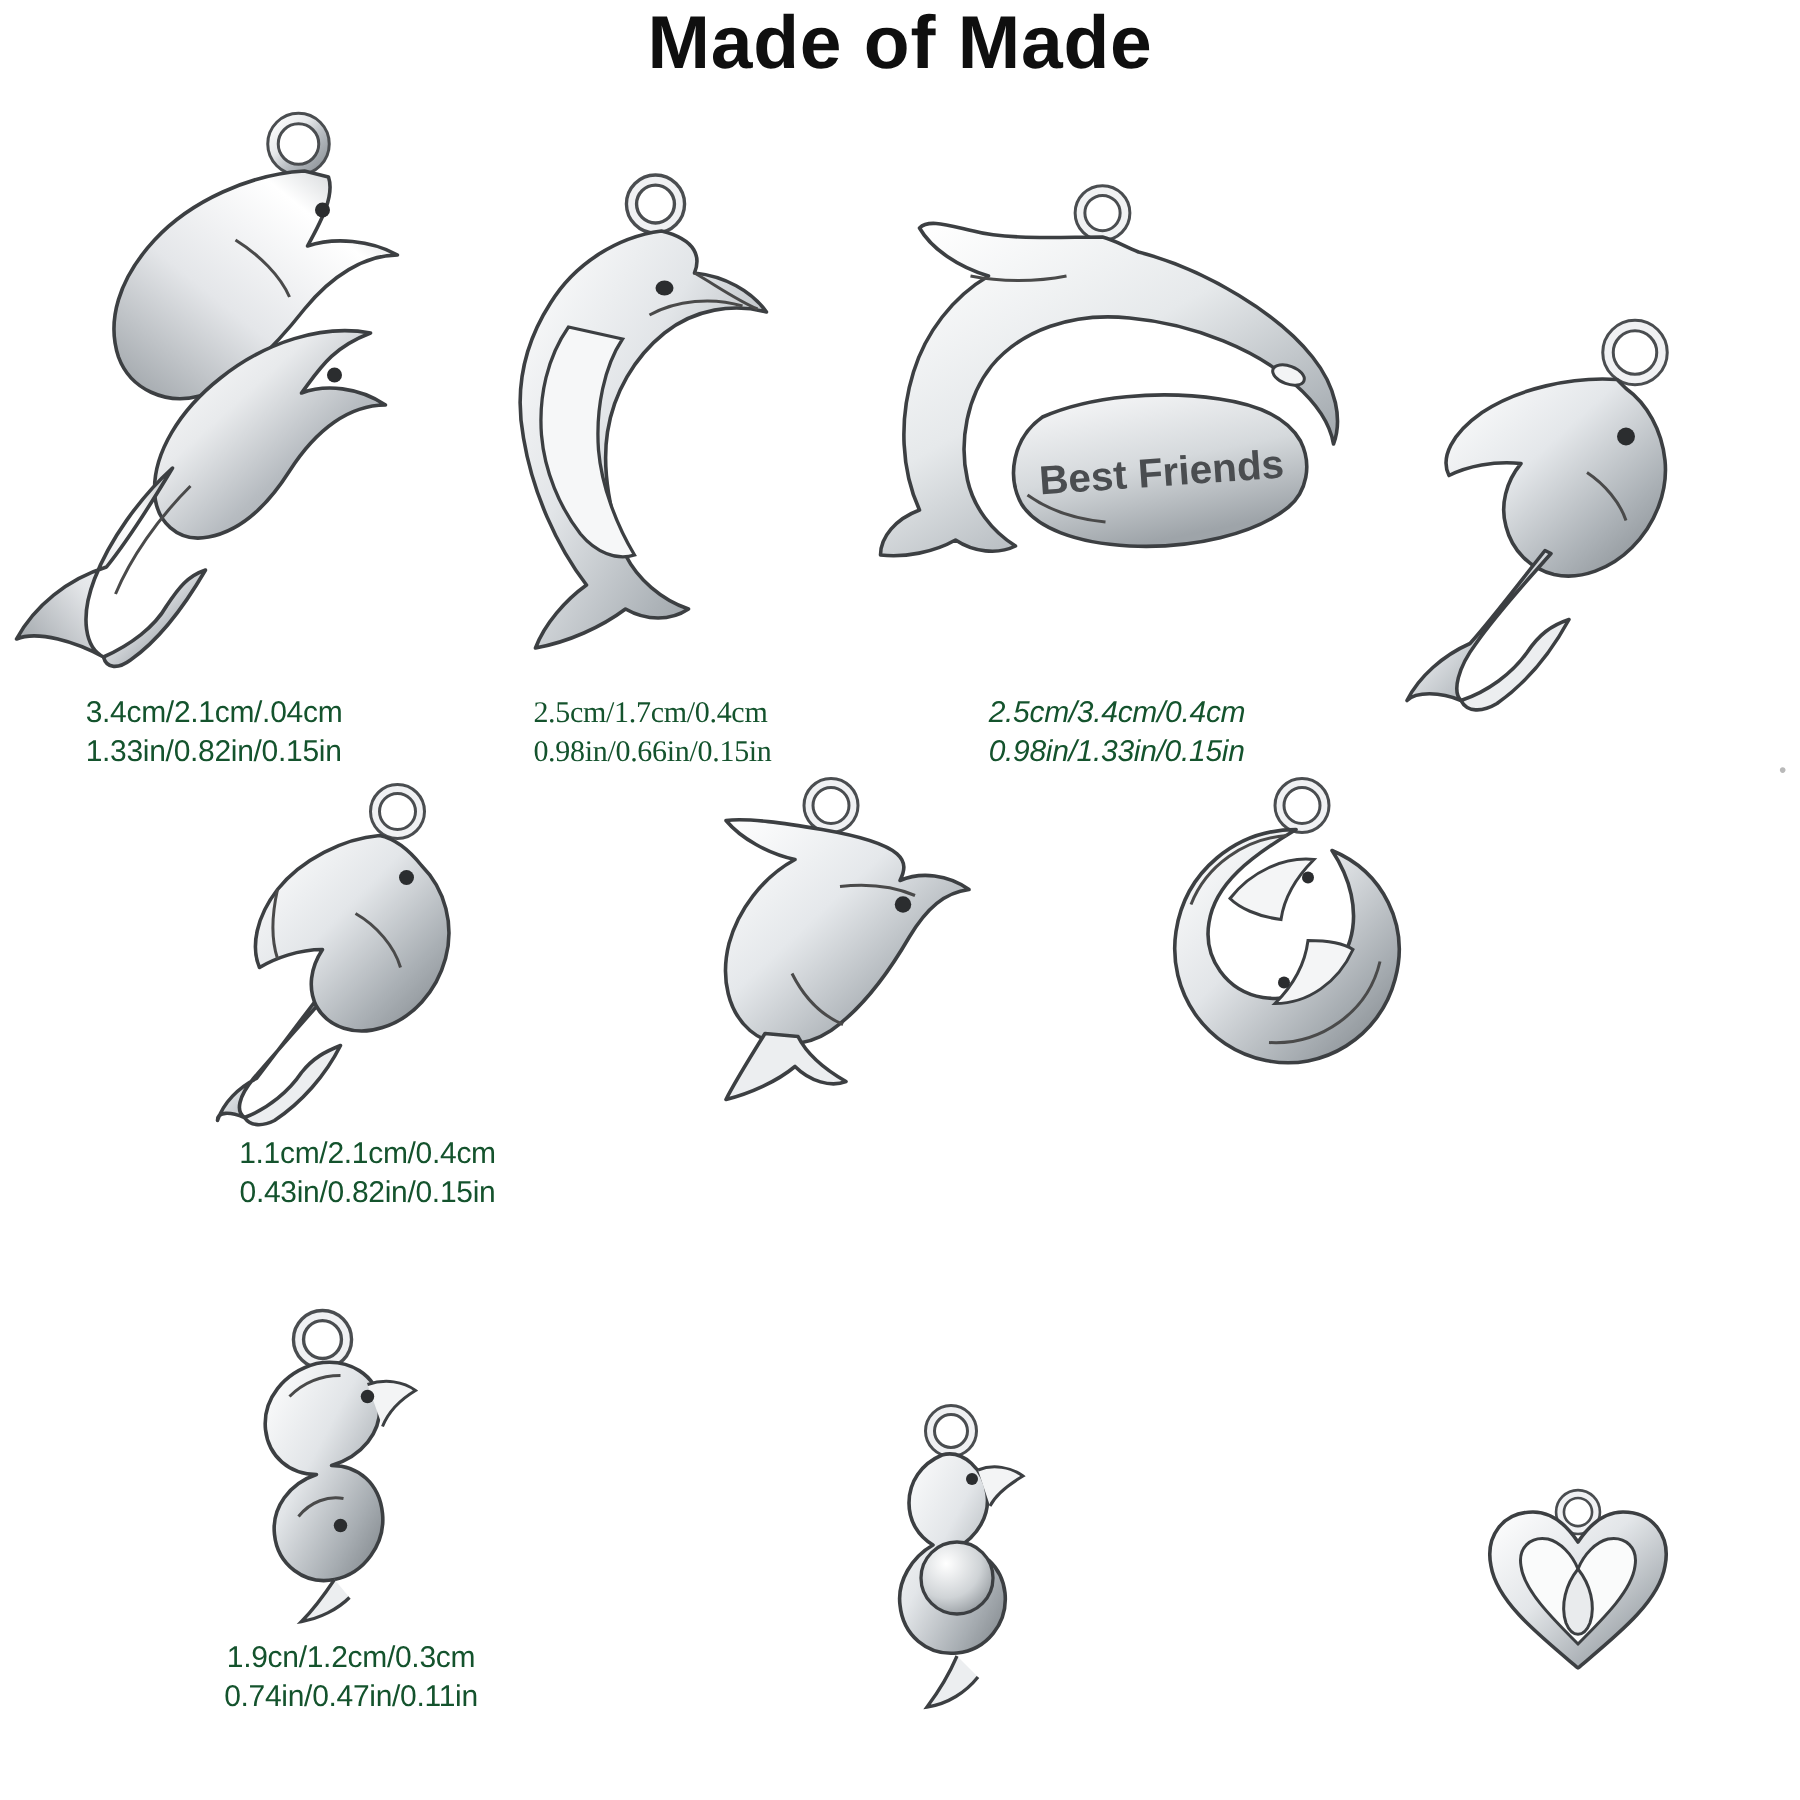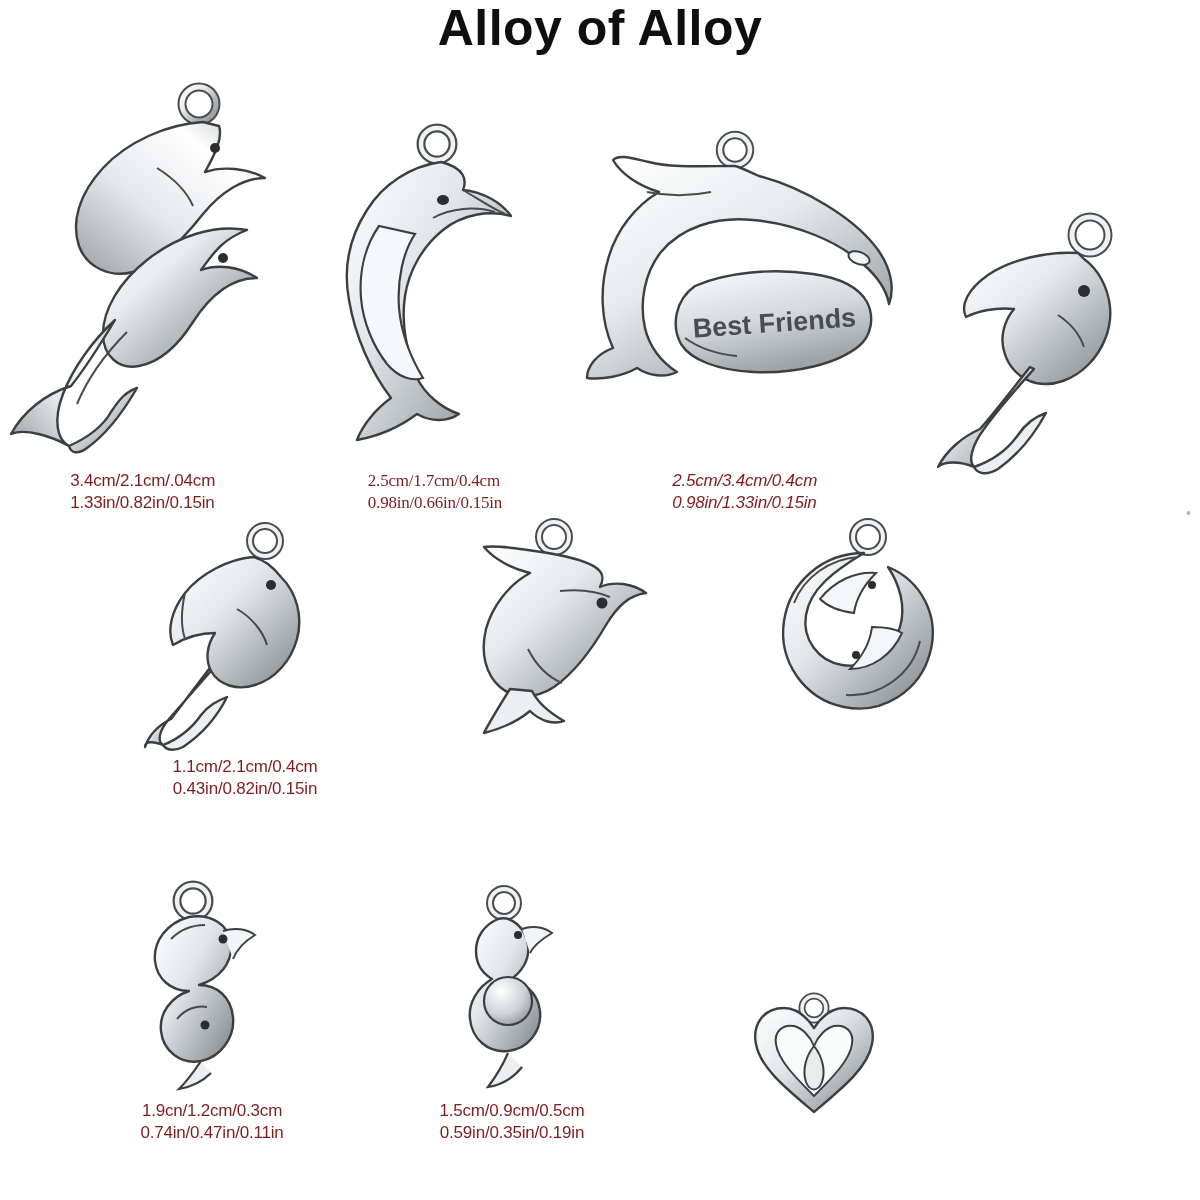--- a/index.html
+++ b/index.html
@@ -37,40 +37,40 @@
   }
 
   .art {
     display: flex;
     align-items: flex-end;
     justify-content: center;
   }
 
   .caption {
     text-align: left;
-    font-size: 17px;
+    font-size: 20px;
     line-height: 1.32;
     letter-spacing: -0.2px;
-    color: #7f1d1d;
+    color: #14532d;
     white-space: nowrap;
   }
   .caption.center { text-align: center; }
 
   
   #row1 { height: 460px; align-items: flex-end; padding: 0 0 0 0; }
   #row1 .cell { flex: 1 1 0; }
   #row1 .art { height: 380px; }
   #row1 .caption { margin-top: 8px; }
 
   #row2 { height: 330px; align-items: flex-start; padding-left: 90px; }
   #row2 .cell { flex: 0 0 310px; }
   #row2 .art { height: 235px; }
   #row2 .caption { margin-top: 6px; }
 
-  #row3 { height: 300px; align-items: flex-end; padding-left: 62px; }
+  #row3 { height: 300px; align-items: flex-end; padding-left: 84px; justify-content: space-between; }
   #row3 .cell { flex: 0 0 300px; }
   #row3 .art { height: 215px; }
   #row3 .caption { margin-top: 6px; }
 
   
   .c1 .caption { margin-left: -8px; }
   .c2 .caption { margin-left: -10px; font-family: Liberation Serif, serif; }
   .c3 .caption { margin-left: -4px; font-style: italic; }
   .c4 .caption { margin-left: 8px; }
 
@@ -84,21 +84,21 @@
     width: 10px;
     height: 10px;
     color: #b9b9b9;
     font-size: 14px;
     line-height: 10px;
   }
 </style>
 </head>
 <body>
 
-<div class="page-title">Alloy of Alloy</div>
+<div class="page-title">Made of Made</div>
 
 <div class="corner-mark">•</div>
 
 <div class="rows">
 
   <div class="row" id="row1">
 
     <div class="cell c1">
       <div class="art">
         <svg width="280" height="380" viewBox="0 0 280 380">
@@ -402,24 +402,20 @@
           <path d="M66 40 C52 46 44 58 44 72 C44 84 50 94 60 100
                    C46 108 36 124 38 140 C40 160 56 174 76 172
                    C96 170 110 152 108 132 C106 114 92 102 76 102
                    C90 94 98 80 96 66 C94 50 80 36 66 40 Z" fill="url(#g9a)" stroke="#3c3f42" stroke-width="2.4" stroke-linejoin="round"></path>
           <path d="M90 50 C100 46 112 48 120 54 C110 60 102 66 98 74" fill="#f3f4f5" stroke="#3c3f42" stroke-width="2"></path>
           <circle cx="86" cy="56" r="4" fill="#2b2d2f"></circle>
           <circle cx="76" cy="122" r="24" fill="url(#g9b)" stroke="#3c3f42" stroke-width="2.2"></circle>
           <path d="M76 174 C70 188 62 200 56 208 C70 206 82 198 90 188" fill="#eceef0" stroke="#3c3f42" stroke-width="2.2"></path>
         </svg>
       </div>
-      <div class="caption center">
-        <div>1.5cm/0.9cm/0.5cm</div>
-        <div>0.59in/0.35in/0.19in</div>
-      </div>
     </div>
 
     <div class="cell">
       <div class="art">
         <svg width="160" height="215" viewBox="0 0 160 215">
           <defs>
             <linearGradient id="g10a" x1="0" y1="0" x2="1" y2="1">
               <stop offset="0%" stop-color="#ffffff"></stop>
               <stop offset="42%" stop-color="#e3e6e9"></stop>
               <stop offset="76%" stop-color="#a8aeb3"></stop>

